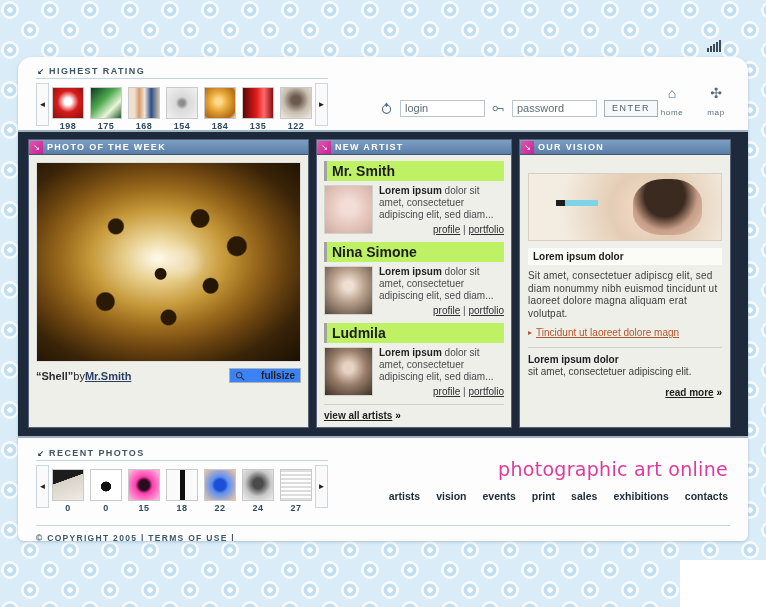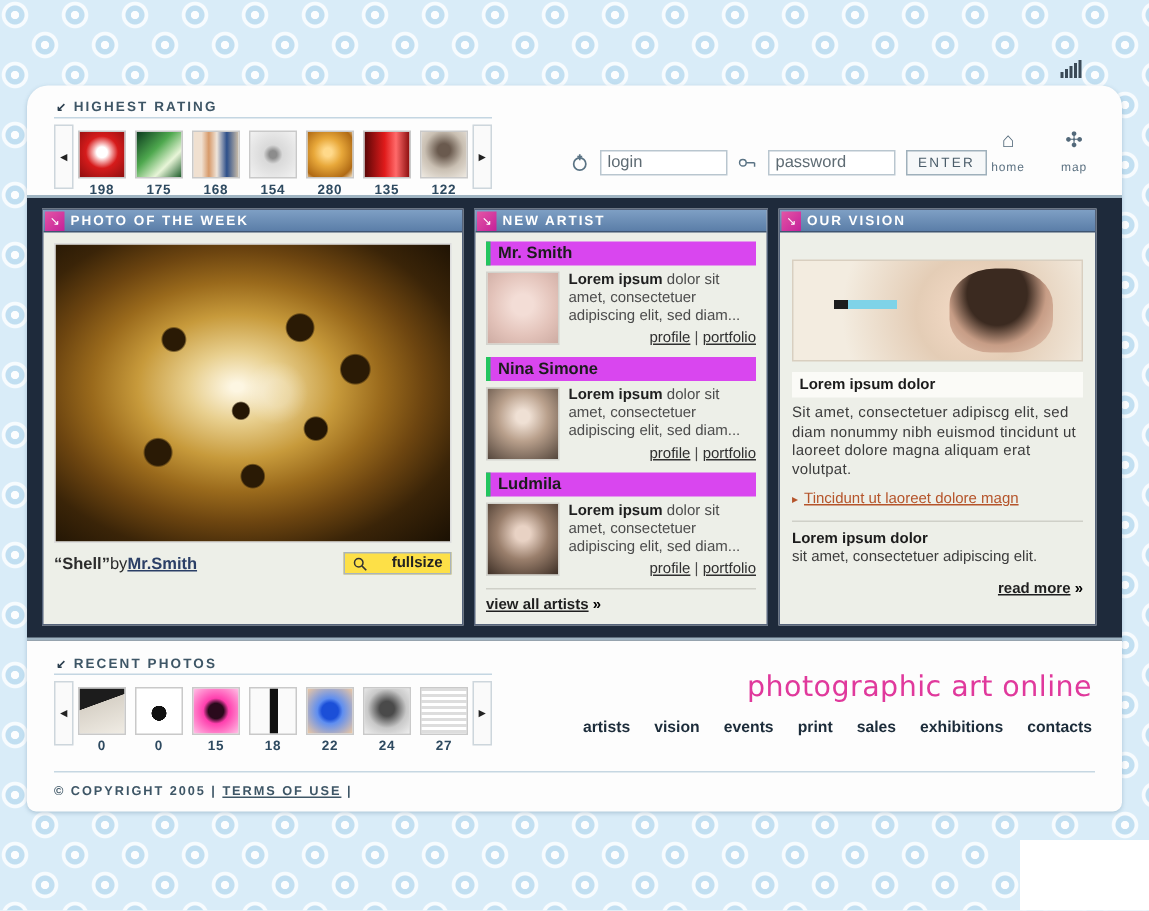--- a/index.html
+++ b/index.html
@@ -139,29 +139,29 @@
       radial-gradient(circle at 47% 56%, #241604 3%, transparent 3.6%),
       radial-gradient(circle at 56% 50%, rgba(255,255,255,.25) 5%, transparent 12%);
   }
   .photo-caption {
     display:flex; align-items:center; margin-top:6px; font-size:11px; color:#2b2b2b;
   }
   .photo-caption b { font-weight:bold; }
   .photo-caption a { color:#2b3f66; font-weight:bold; text-decoration:underline; }
   .fullsize-btn {
     margin-left:auto; display:flex; align-items:center; gap:16px;
-    border:1px solid #aab4bb; background:#fde047; padding:0 5px; height:15px;
+    border:1px solid #aab4bb; background:#3b82f6; padding:0 5px; height:15px;
     font-size:10px; font-weight:bold; color:#222; cursor:pointer;
   }
 
   
   .artist-inner { padding:6px 7px; }
   .artist-name {
-    background:#d946ef; border-left:3px solid #22c55e;
-    font-size:11px; font-weight:bold; color:#1c1c1c;
+    background:#bef264; border-left:3px solid #a3a3a3;
+    font-size:14px; font-weight:bold; color:#1c1c1c;
     padding:2px 5px; margin-bottom:4px;
   }
   .artist-row { display:flex; gap:6px; margin-bottom:7px; }
   .artist-pic { width:49px; height:49px; border:1px solid #d3d3cd; flex:none; }
   .artist-pic.a1 { background: radial-gradient(circle at 50% 45%, #f3ddd6 20%, #e3c3ba 60%, #cdaba2 100%); }
   .artist-pic.a2 { background: radial-gradient(circle at 50% 40%, #efe0d4 12%, #b9a08c 45%, #54463c 100%); }
   .artist-pic.a3 { background: radial-gradient(circle at 50% 42%, #e8d2c4 14%, #9a7f6c 48%, #3d2f26 100%); }
   .artist-text { font-size:10px; line-height:12px; color:#4c4c4c; }
   .artist-text b { color:#1f1f1f; }
   .artist-links { text-align:right; font-size:10px; margin-top:3px; color:#4c4c4c;}
@@ -258,21 +258,21 @@
           <div class="thumb-cell">
             <span class="thumb" style="background:linear-gradient(to right,#f0e0d0 18%,#d79a6a 34%,#efe5da 52%,#2d4f8a 74%,#cbbda8)"></span>
             <div class="thumb-num">168</div>
           </div>
           <div class="thumb-cell">
             <span class="thumb" style="background:radial-gradient(circle at 50% 50%,#8c8c8c 12%,#d9d9d9 30%,#f2f2f2 100%)"></span>
             <div class="thumb-num">154</div>
           </div>
           <div class="thumb-cell">
             <span class="thumb" style="background:radial-gradient(circle at 45% 45%,#ffd98a 12%,#e8a83a 40%,#b06a14 80%,#f2e6cf)"></span>
-            <div class="thumb-num">280</div>
+            <div class="thumb-num">184</div>
           </div>
           <div class="thumb-cell">
             <span class="thumb" style="background:linear-gradient(to right,#5a0606,#e01b1b 45%,#ff6a6a 70%,#8d0f0f)"></span>
             <div class="thumb-num">135</div>
           </div>
           <div class="thumb-cell">
             <span class="thumb" style="background:radial-gradient(circle at 50% 40%,#6a5a4e 18%,#c9bfb2 55%,#efeae2 100%)"></span>
             <div class="thumb-num">122</div>
           </div>
         </div>

